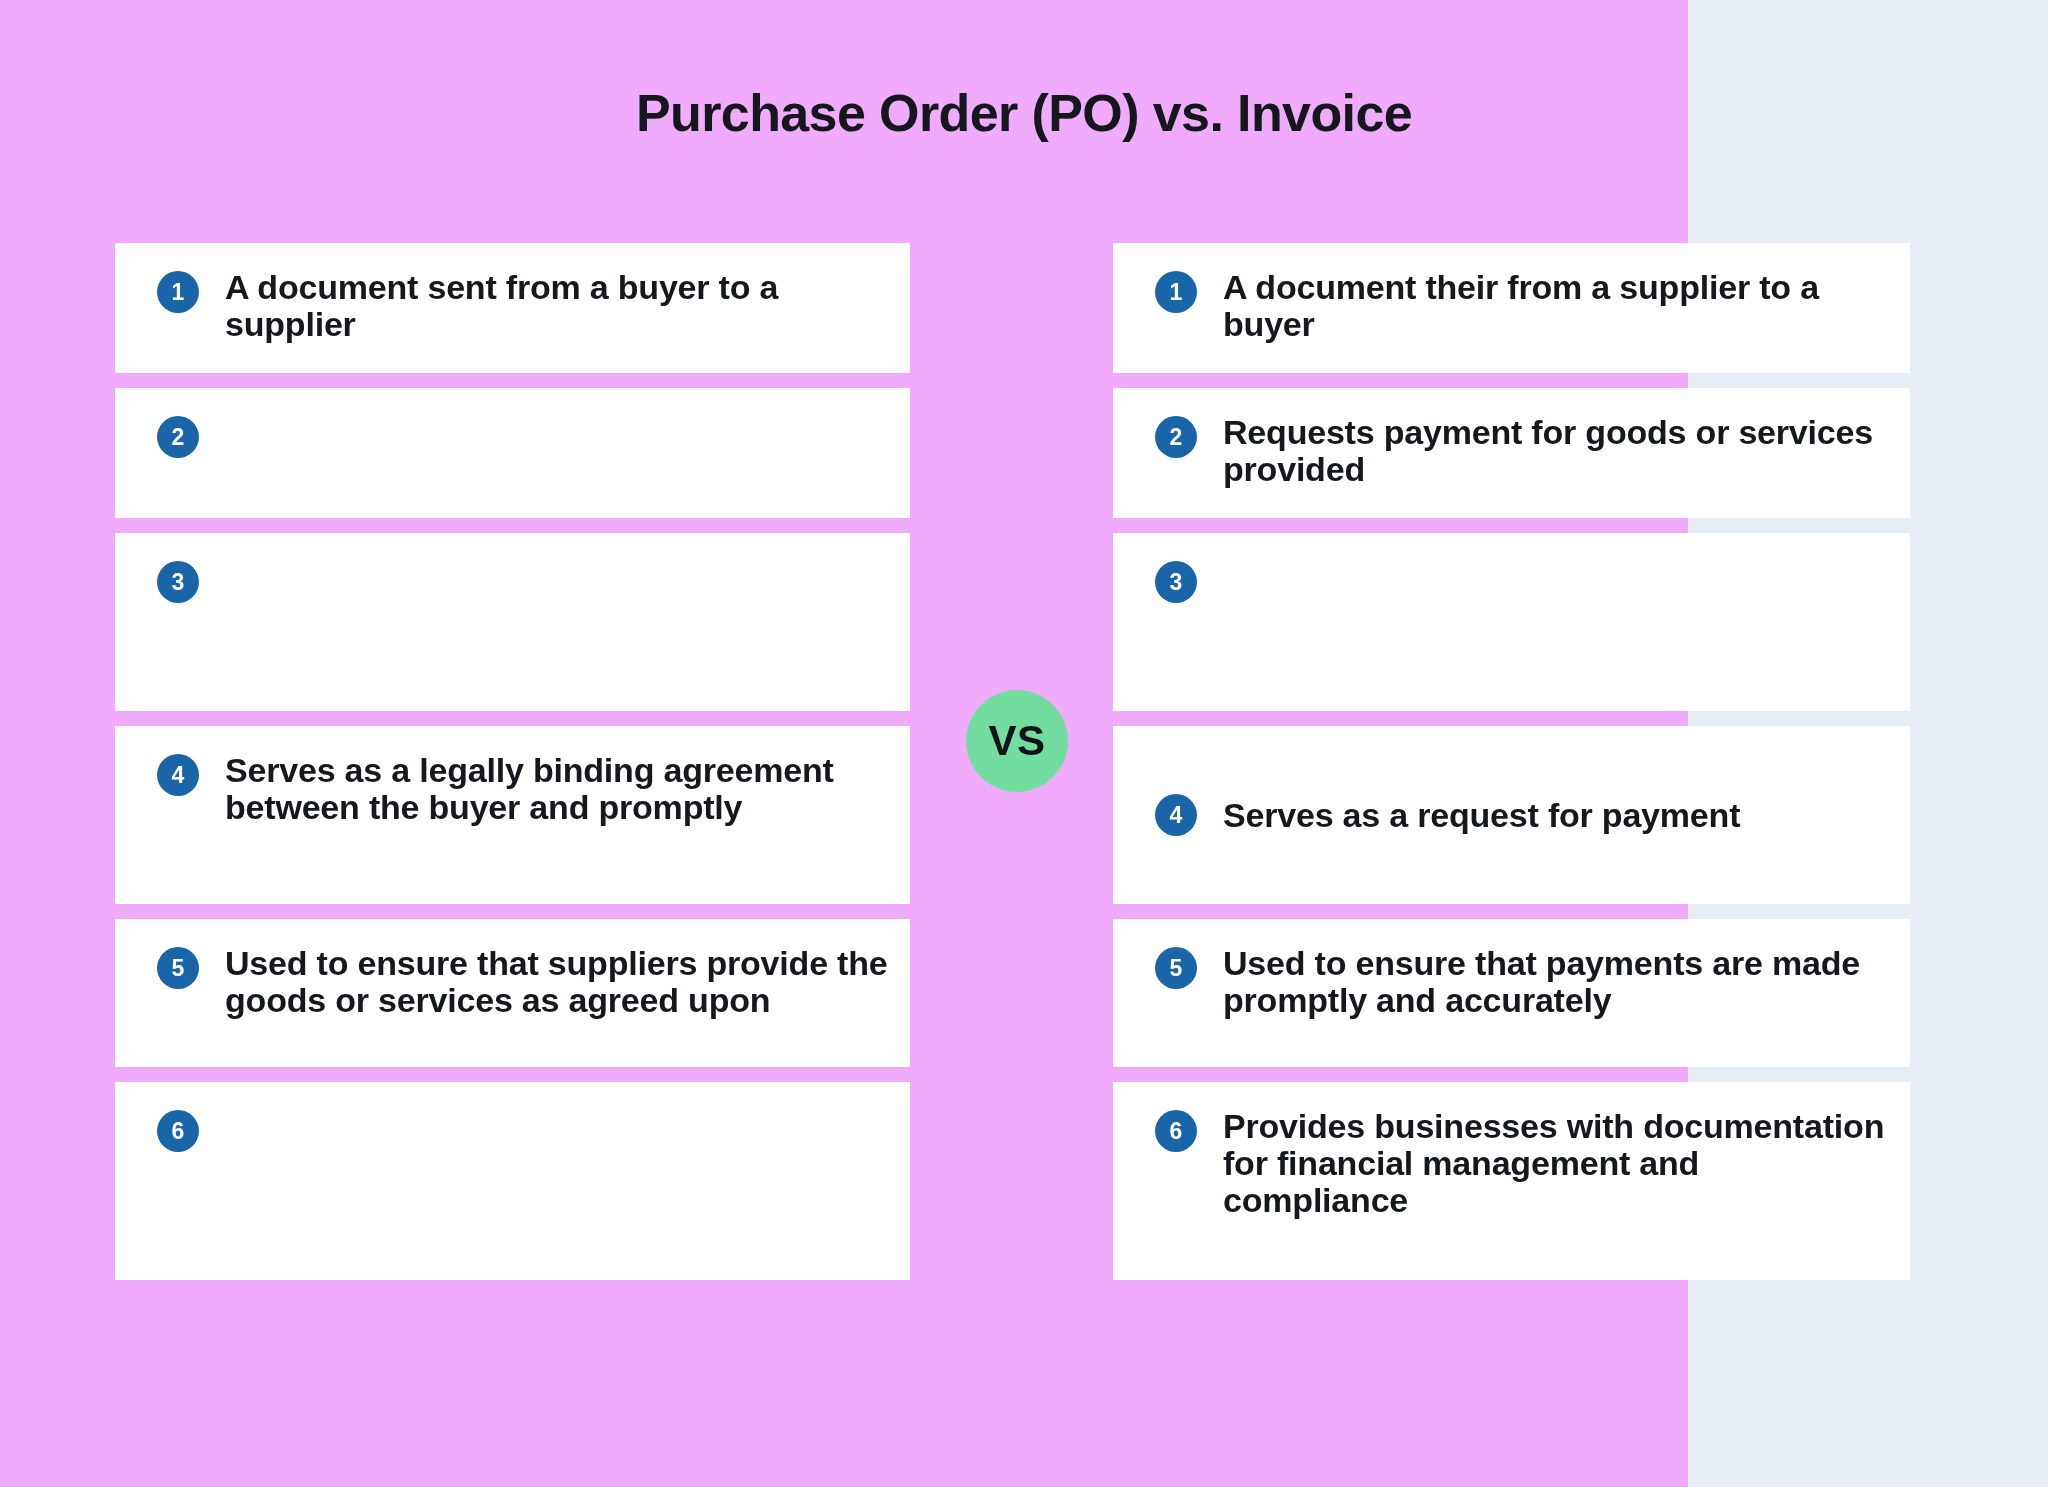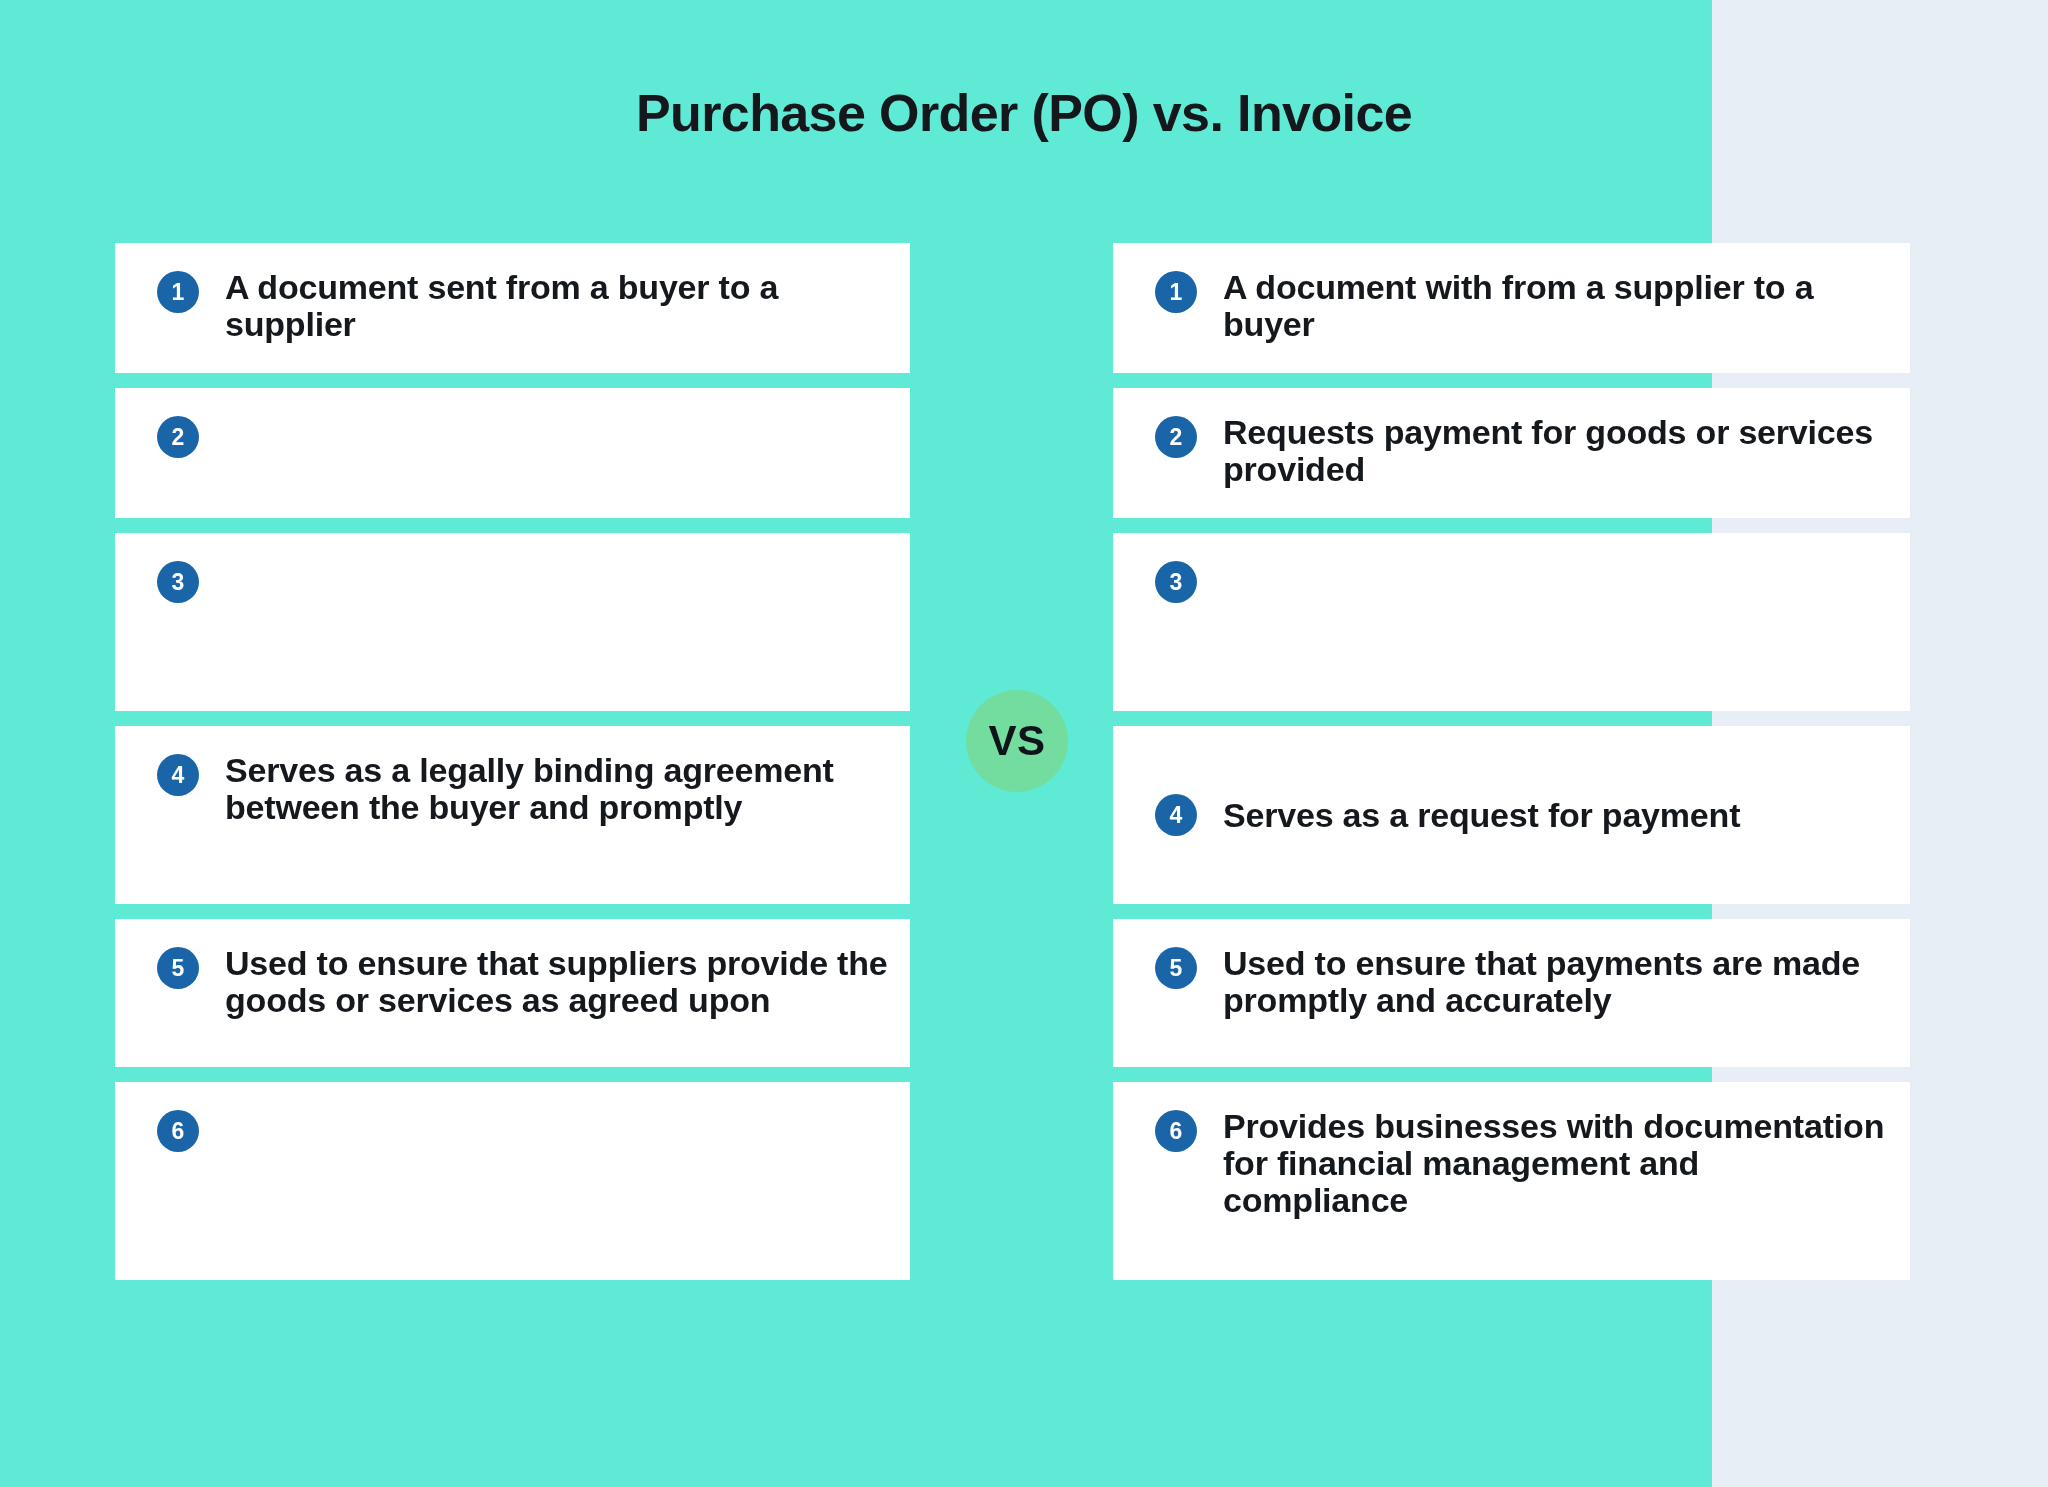--- a/index.html
+++ b/index.html
@@ -11,22 +11,21 @@
     height: 1487px;
     background: #e7eef6;
     font-family: "Liberation Sans", "DejaVu Sans", sans-serif;
     overflow: hidden;
   }
 
   .canvas {
     position: relative;
     width: 1688px;
     height: 1487px;
-    background: #5eead4;
-    padding-left: 24px;
+    background: #f0abfc;
   }
 
   
   .title {
     position: absolute;
     left: 0;
     top: 82px;
     width: 2048px;
     text-align: center;
     font-size: 52px;
@@ -160,21 +159,21 @@
     </div>
 
   </div>
 
   <div class="vs-badge">VS</div>
 
   <div class="column column-right">
 
     <div class="card">
       <div class="badge">1</div>
-      <div class="card-text">A document with from a supplier to a buyer</div>
+      <div class="card-text">A document their from a supplier to a buyer</div>
     </div>
 
     <div class="card">
       <div class="badge">2</div>
       <div class="card-text">Requests payment for goods or services provided</div>
     </div>
 
     <div class="card">
       <div class="badge">3</div>
     </div>

